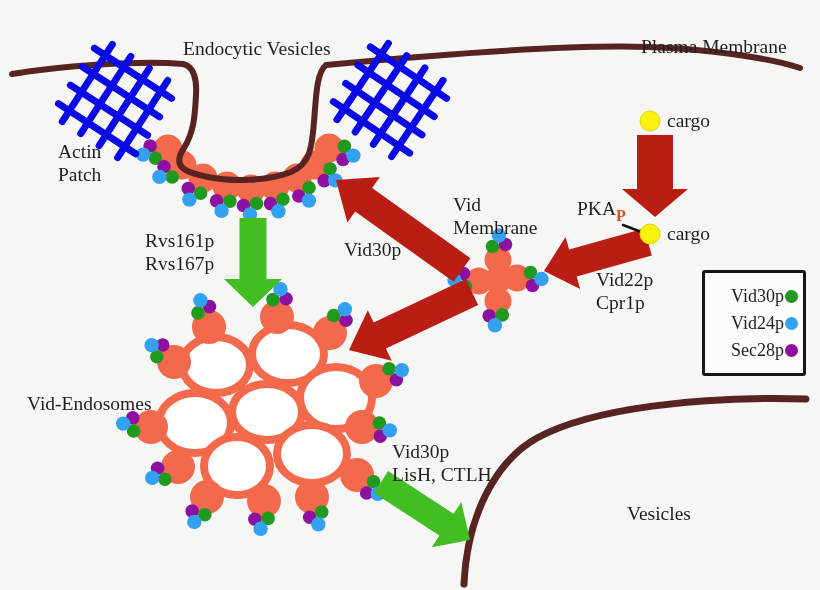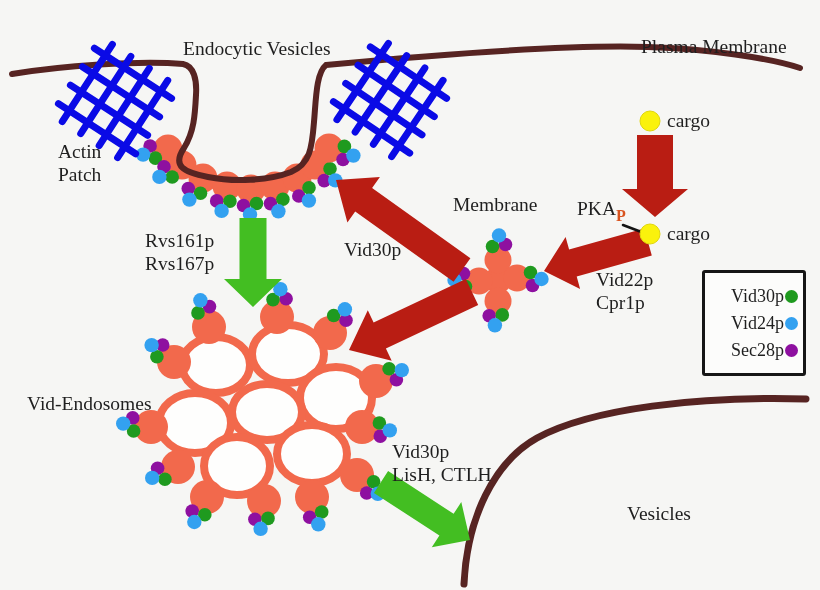--- a/index.html
+++ b/index.html
@@ -245,20 +245,21 @@
   </div>
 
   <div class="lbl two" style="left:145px;top:230px;width:84px">
     <div>Rvs161p</div>
     <div>Rvs167p</div>
   </div>
 
   <div class="lbl" style="left:344px;top:239px">Vid30p</div>
 
   <div class="lbl two" style="left:453px;top:194px;width:94px">
+    <div>Vid</div>
     <div>Membrane</div>
   </div>
 
   <div class="lbl" style="left:577px;top:198px">
     <span>PKA</span><span class="phospho">P</span>
   </div>
 
   <div class="lbl" style="left:667px;top:110px">cargo</div>
   <div class="lbl" style="left:667px;top:223px">cargo</div>
 

